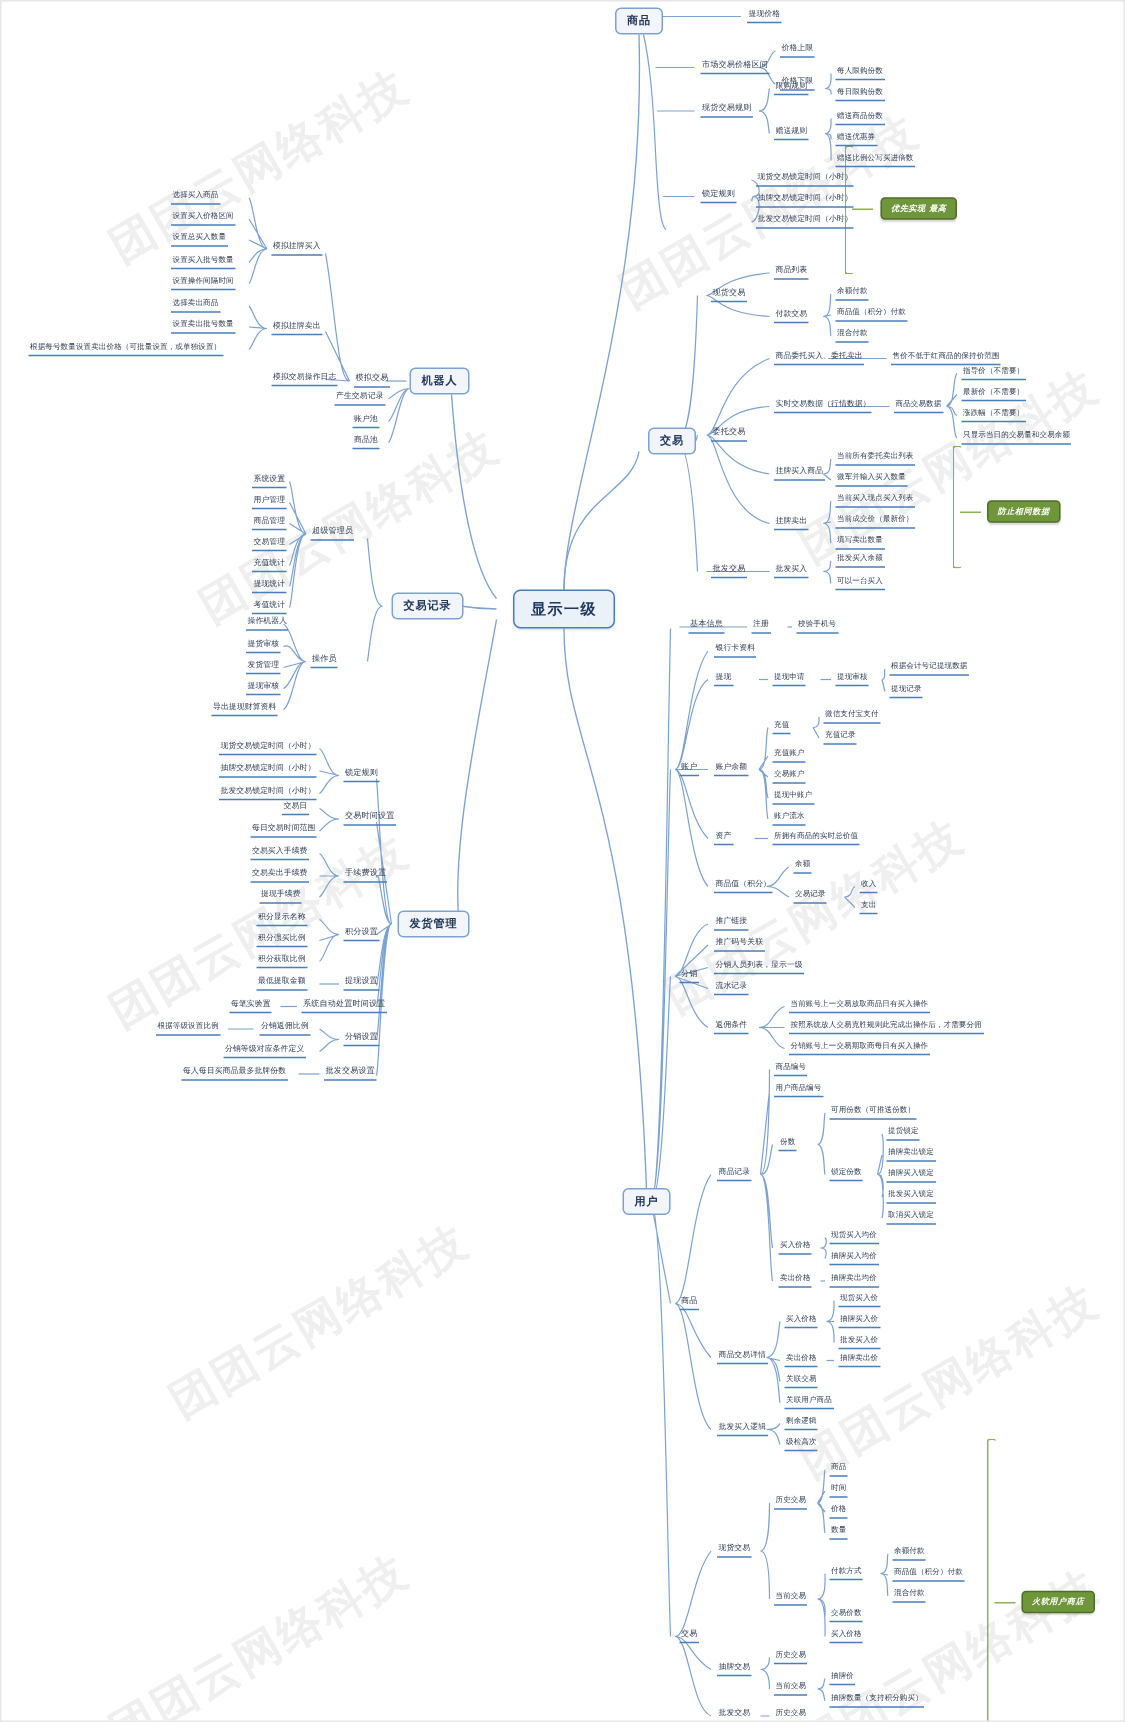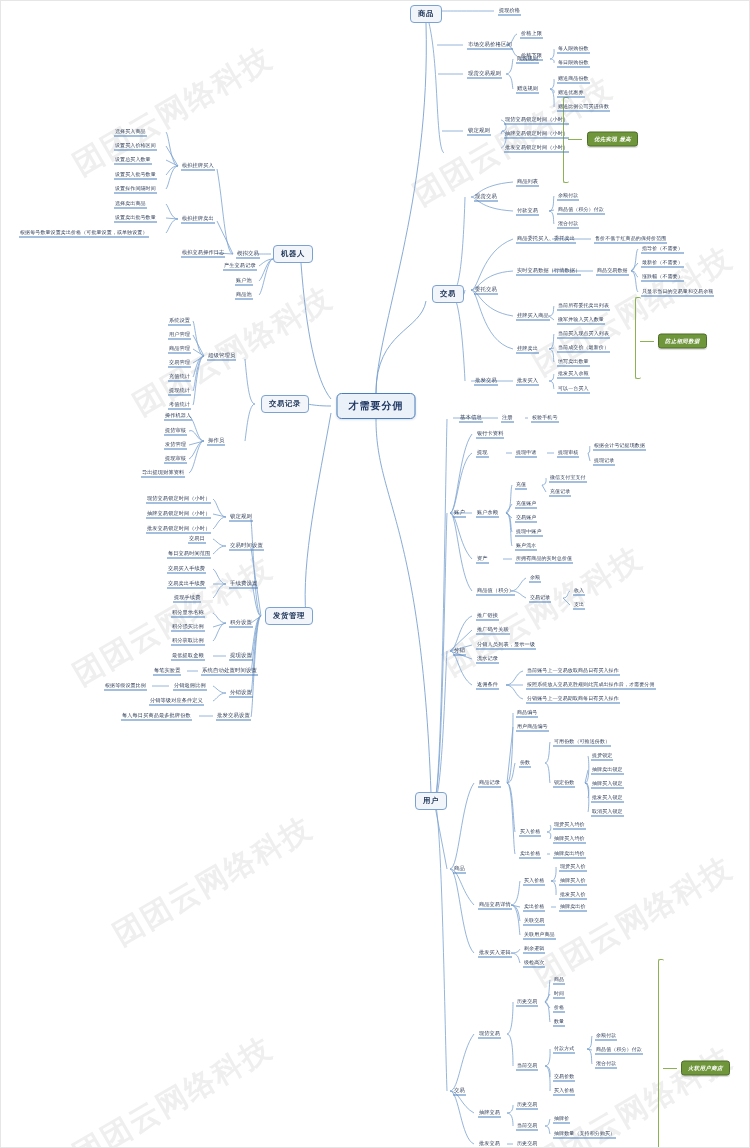--- a/index.html
+++ b/index.html
@@ -231,21 +231,21 @@
       <path d="M225,583 C218,583 216,570 212,568 M225,583 L212,583 M225,583 C218,583 216,594 212,597"></path>
       <path d="M225,622 C218,622 216,614 212,612 M225,622 L212,626 M225,622 C218,622 216,637 212,640"></path>
       <path d="M225,655 L212,655"></path>
       <path d="M197,670 L186,670"></path>
       <path d="M225,692 C218,692 216,687 212,685 M225,692 C218,692 216,698 212,700"></path>
       <path d="M168,685 L151,685"></path>
       <path d="M212,715 L198,715"></path>
     </g>
   </svg>
 
-  <div class="root" id="root-node" style="left: 375px; top: 405px;">才需要分佣</div>
+  <div class="root" id="root-node" style="left: 375px; top: 405px;">显示一级</div>
 
   <div id="branch-layer">
       <div class="branch" style="left: 425px; top: 13px;">商品</div>
       <div class="branch" style="left: 447px; top: 293px;">交易</div>
       <div class="branch" style="left: 430px; top: 800px;">用户</div>
       <div class="branch" style="left: 292px; top: 253px;">机器人</div>
       <div class="branch" style="left: 284px; top: 403px;">交易记录</div>
       <div class="branch" style="left: 288px; top: 615px;">发货管理</div>
     </div>
   <div id="node-layer">

